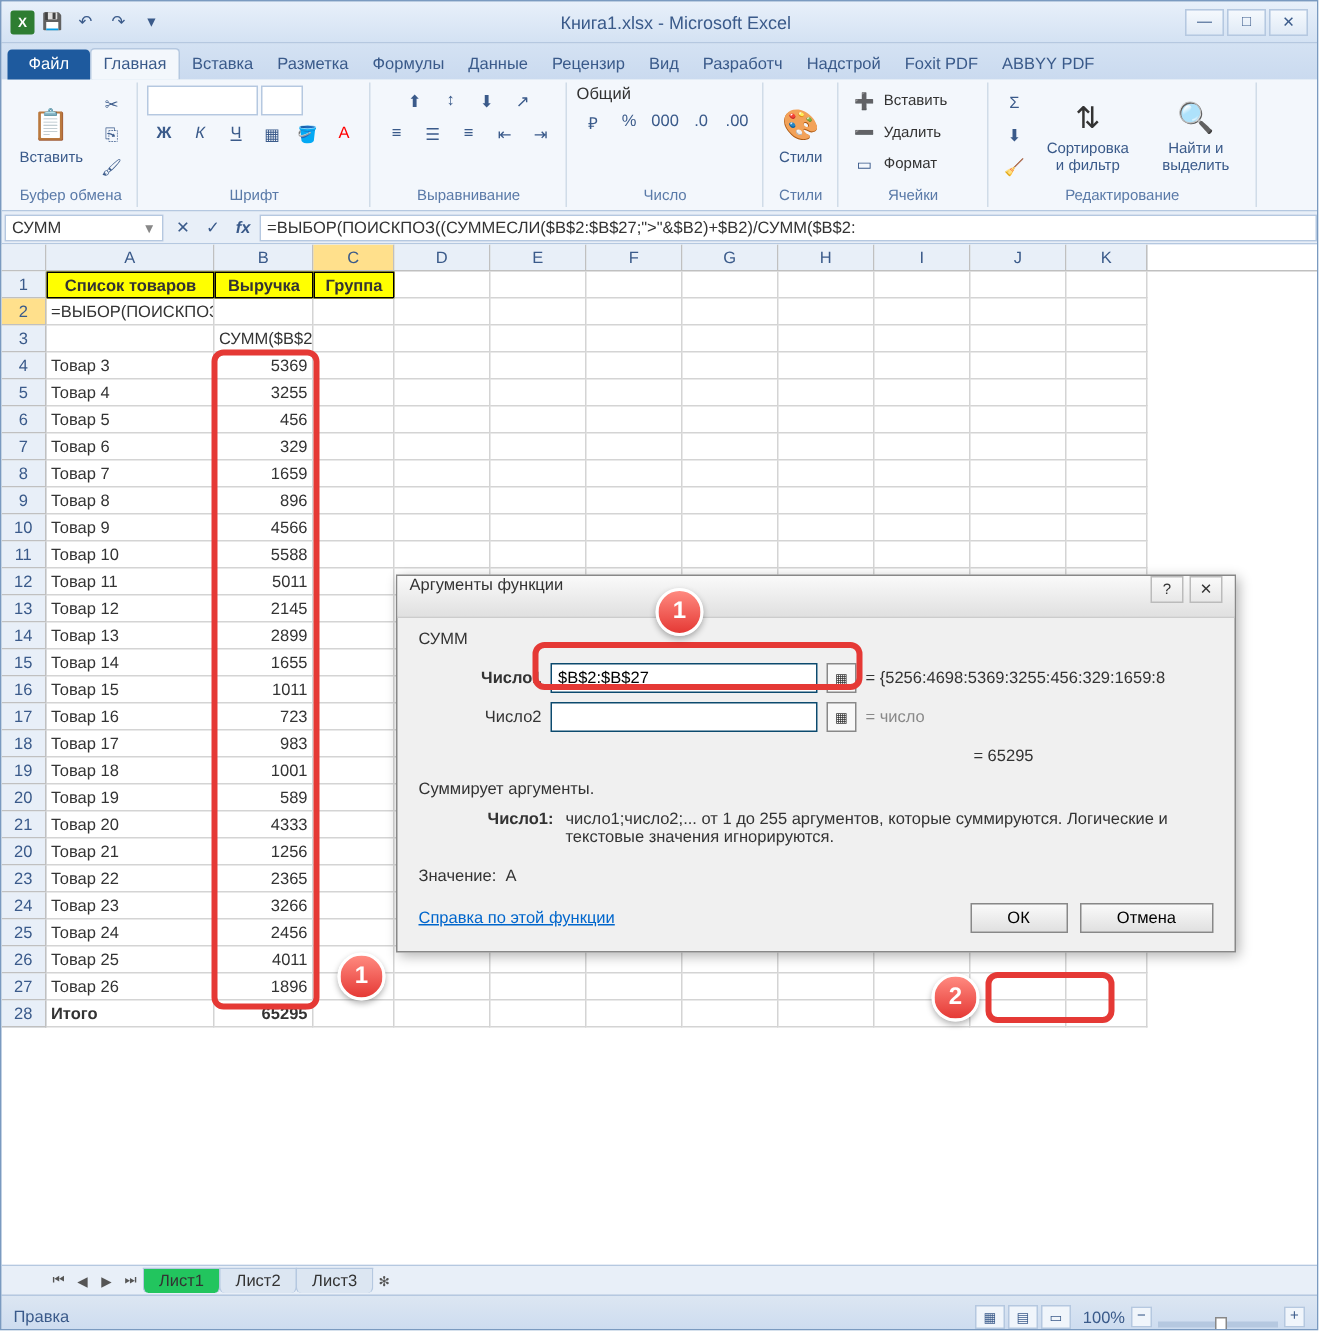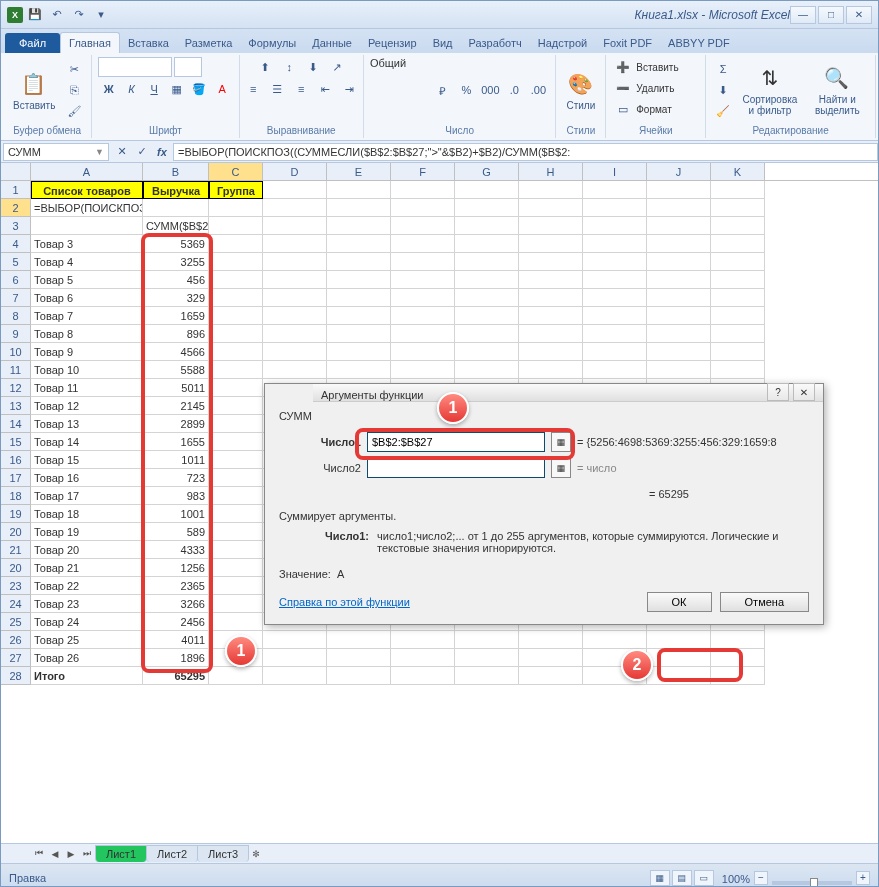--- a/index.html
+++ b/index.html
@@ -3,21 +3,21 @@
 <meta charset="utf-8">
 <style>
 * { box-sizing: border-box; margin: 0; padding: 0; font-family: "Segoe UI", Tahoma, sans-serif; }
 body { background: #fff; font-size: 11px; color: #333; }
 .window { width: 879px; height: 887px; background: #dce6f2; border: 1px solid #7a9ac0; position: relative; overflow: hidden; }
 
 .titlebar { height: 28px; background: linear-gradient(#e8f0fa, #d4e2f3); display: flex; align-items: center; padding: 0 6px; border-bottom: 1px solid #b5c8e0; }
 .titlebar .qat { display: flex; gap: 2px; align-items: center; }
 .titlebar .qat .excel-icon { width: 16px; height: 16px; background: #2e7d32; border-radius: 2px; display: flex; align-items: center; justify-content: center; color: #fff; font-size: 9px; font-weight: bold; }
 .titlebar .qat .qbtn { width: 20px; height: 20px; display: flex; align-items: center; justify-content: center; color: #3a5a8a; font-size: 11px; cursor: pointer; }
-.titlebar .title { flex: 1; text-align: right; font-size: 12px; color: #3a5a8a; font-style: italic; }
+.titlebar .title { flex: 1; text-align: center; font-size: 12px; color: #3a5a8a; }
 .titlebar .winctl { display: flex; gap: 2px; }
 .titlebar .winctl .wbtn { width: 26px; height: 18px; border: 1px solid #b5c8e0; background: linear-gradient(#f5f9fd,#e0eaf6); display: flex; align-items: center; justify-content: center; font-size: 10px; color: #3a5a8a; cursor: pointer; }
 
 .ribbon-tabs { height: 24px; display: flex; align-items: flex-end; padding-left: 4px; background: linear-gradient(#d4e2f3,#cadaef); }
 .ribbon-tabs .file-tab { background: #1e5a9e; color: #fff; padding: 4px 14px; border-radius: 3px 3px 0 0; font-size: 11px; cursor: pointer; }
 .ribbon-tabs .tab { padding: 4px 8px; font-size: 11px; color: #3a5a8a; cursor: pointer; border-radius: 3px 3px 0 0; }
 .ribbon-tabs .tab.active { background: #f3f7fc; border: 1px solid #b5c8e0; border-bottom: none; }
 
 .ribbon { height: 88px; background: #f3f7fc; border-bottom: 1px solid #b5c8e0; display: flex; padding: 2px; }
 .ribbon .group { border-right: 1px solid #d0dce8; padding: 2px 6px; display: flex; flex-direction: column; justify-content: space-between; }
@@ -50,21 +50,21 @@
 .cell.num { text-align: right; }
 .cell.bold { font-weight: bold; }
 .colA { width: 112px; } .colB { width: 66px; } .colC { width: 54px; }
 .colD,.colE,.colF,.colG,.colH,.colI,.colJ { width: 64px; } .colK { width: 54px; }
 .ch.sel, .rh.sel { background: #ffe08c; }
 
 .callout { position: absolute; width: 32px; height: 32px; border-radius: 50%; background: linear-gradient(#ff8a80,#e53935); color: #fff; display: flex; align-items: center; justify-content: center; font-size: 16px; font-weight: bold; border: 2px solid #fff; box-shadow: 0 2px 4px rgba(0,0,0,0.3); z-index: 20; }
 .highlight-box { position: absolute; border: 4px solid #e53935; border-radius: 8px; z-index: 10; pointer-events: none; }
 
 .dialog { position: absolute; left: 263px; top: 220px; width: 560px; background: #f0f0f0; border: 1px solid #888; box-shadow: 2px 2px 8px rgba(0,0,0,0.3); z-index: 15; font-size: 11px; }
-.dialog .dlg-title { height: 18px; background: linear-gradient(#fafafa,#e0e0e0); border-bottom: 1px solid #ccc; display: flex; align-items: flex-end; padding: 0 8px; margin-left: 48px; }
+.dialog .dlg-title { height: 28px; background: linear-gradient(#fafafa,#e0e0e0); border-bottom: 1px solid #ccc; display: flex; align-items: flex-start; padding: 0 8px; }
 .dialog .dlg-title .dt-text { flex: 1; }
 .dialog .dlg-title .dbtn { width: 22px; height: 18px; border: 1px solid #bbb; background: linear-gradient(#fafafa,#e8e8e8); margin-left: 4px; display: flex; align-items: center; justify-content: center; font-size: 10px; cursor: pointer; }
 .dialog .dlg-body { padding: 8px 14px; }
 .dialog .func-name { font-size: 11px; margin-bottom: 10px; }
 .dialog .arg-row { display: flex; align-items: center; margin-bottom: 6px; gap: 6px; }
 .dialog .arg-row .arg-label { width: 82px; text-align: right; font-weight: bold; }
 .dialog .arg-row .arg-input { width: 178px; height: 20px; border: 1px solid #0c4a6e; background: #fff; padding: 0 4px; font-size: 11px; }
 .dialog .arg-row .arg-ref { width: 20px; height: 20px; border: 1px solid #888; background: #f8f8f8; display: flex; align-items: center; justify-content: center; cursor: pointer; font-size: 9px; }
 .dialog .arg-row .arg-result { font-size: 11px; color: #333; }
 .dialog .result-line { text-align: right; padding-right: 120px; margin: 10px 0; }
@@ -177,21 +177,21 @@
           <div class="smbtn">≡</div>
           <div class="smbtn">☰</div>
           <div class="smbtn">≡</div>
           <div class="smbtn">⇤</div>
           <div class="smbtn">⇥</div>
         </div>
       </div>
       <div class="group-label">Выравнивание</div>
     </div>
     <div class="group" style="min-width:80px">
-      <div class="group-body" style="flex-direction:row;gap:2px;align-items:stretch">
+      <div class="group-body" style="flex-direction:column;gap:2px;align-items:stretch">
         <div class="sel" style="width:70px;text-align:left">Общий</div>
         <div class="font-row">
           <div class="smbtn">₽</div>
           <div class="smbtn">%</div>
           <div class="smbtn">000</div>
           <div class="smbtn">.0</div>
           <div class="smbtn">.00</div>
         </div>
       </div>
       <div class="group-label">Число</div>

